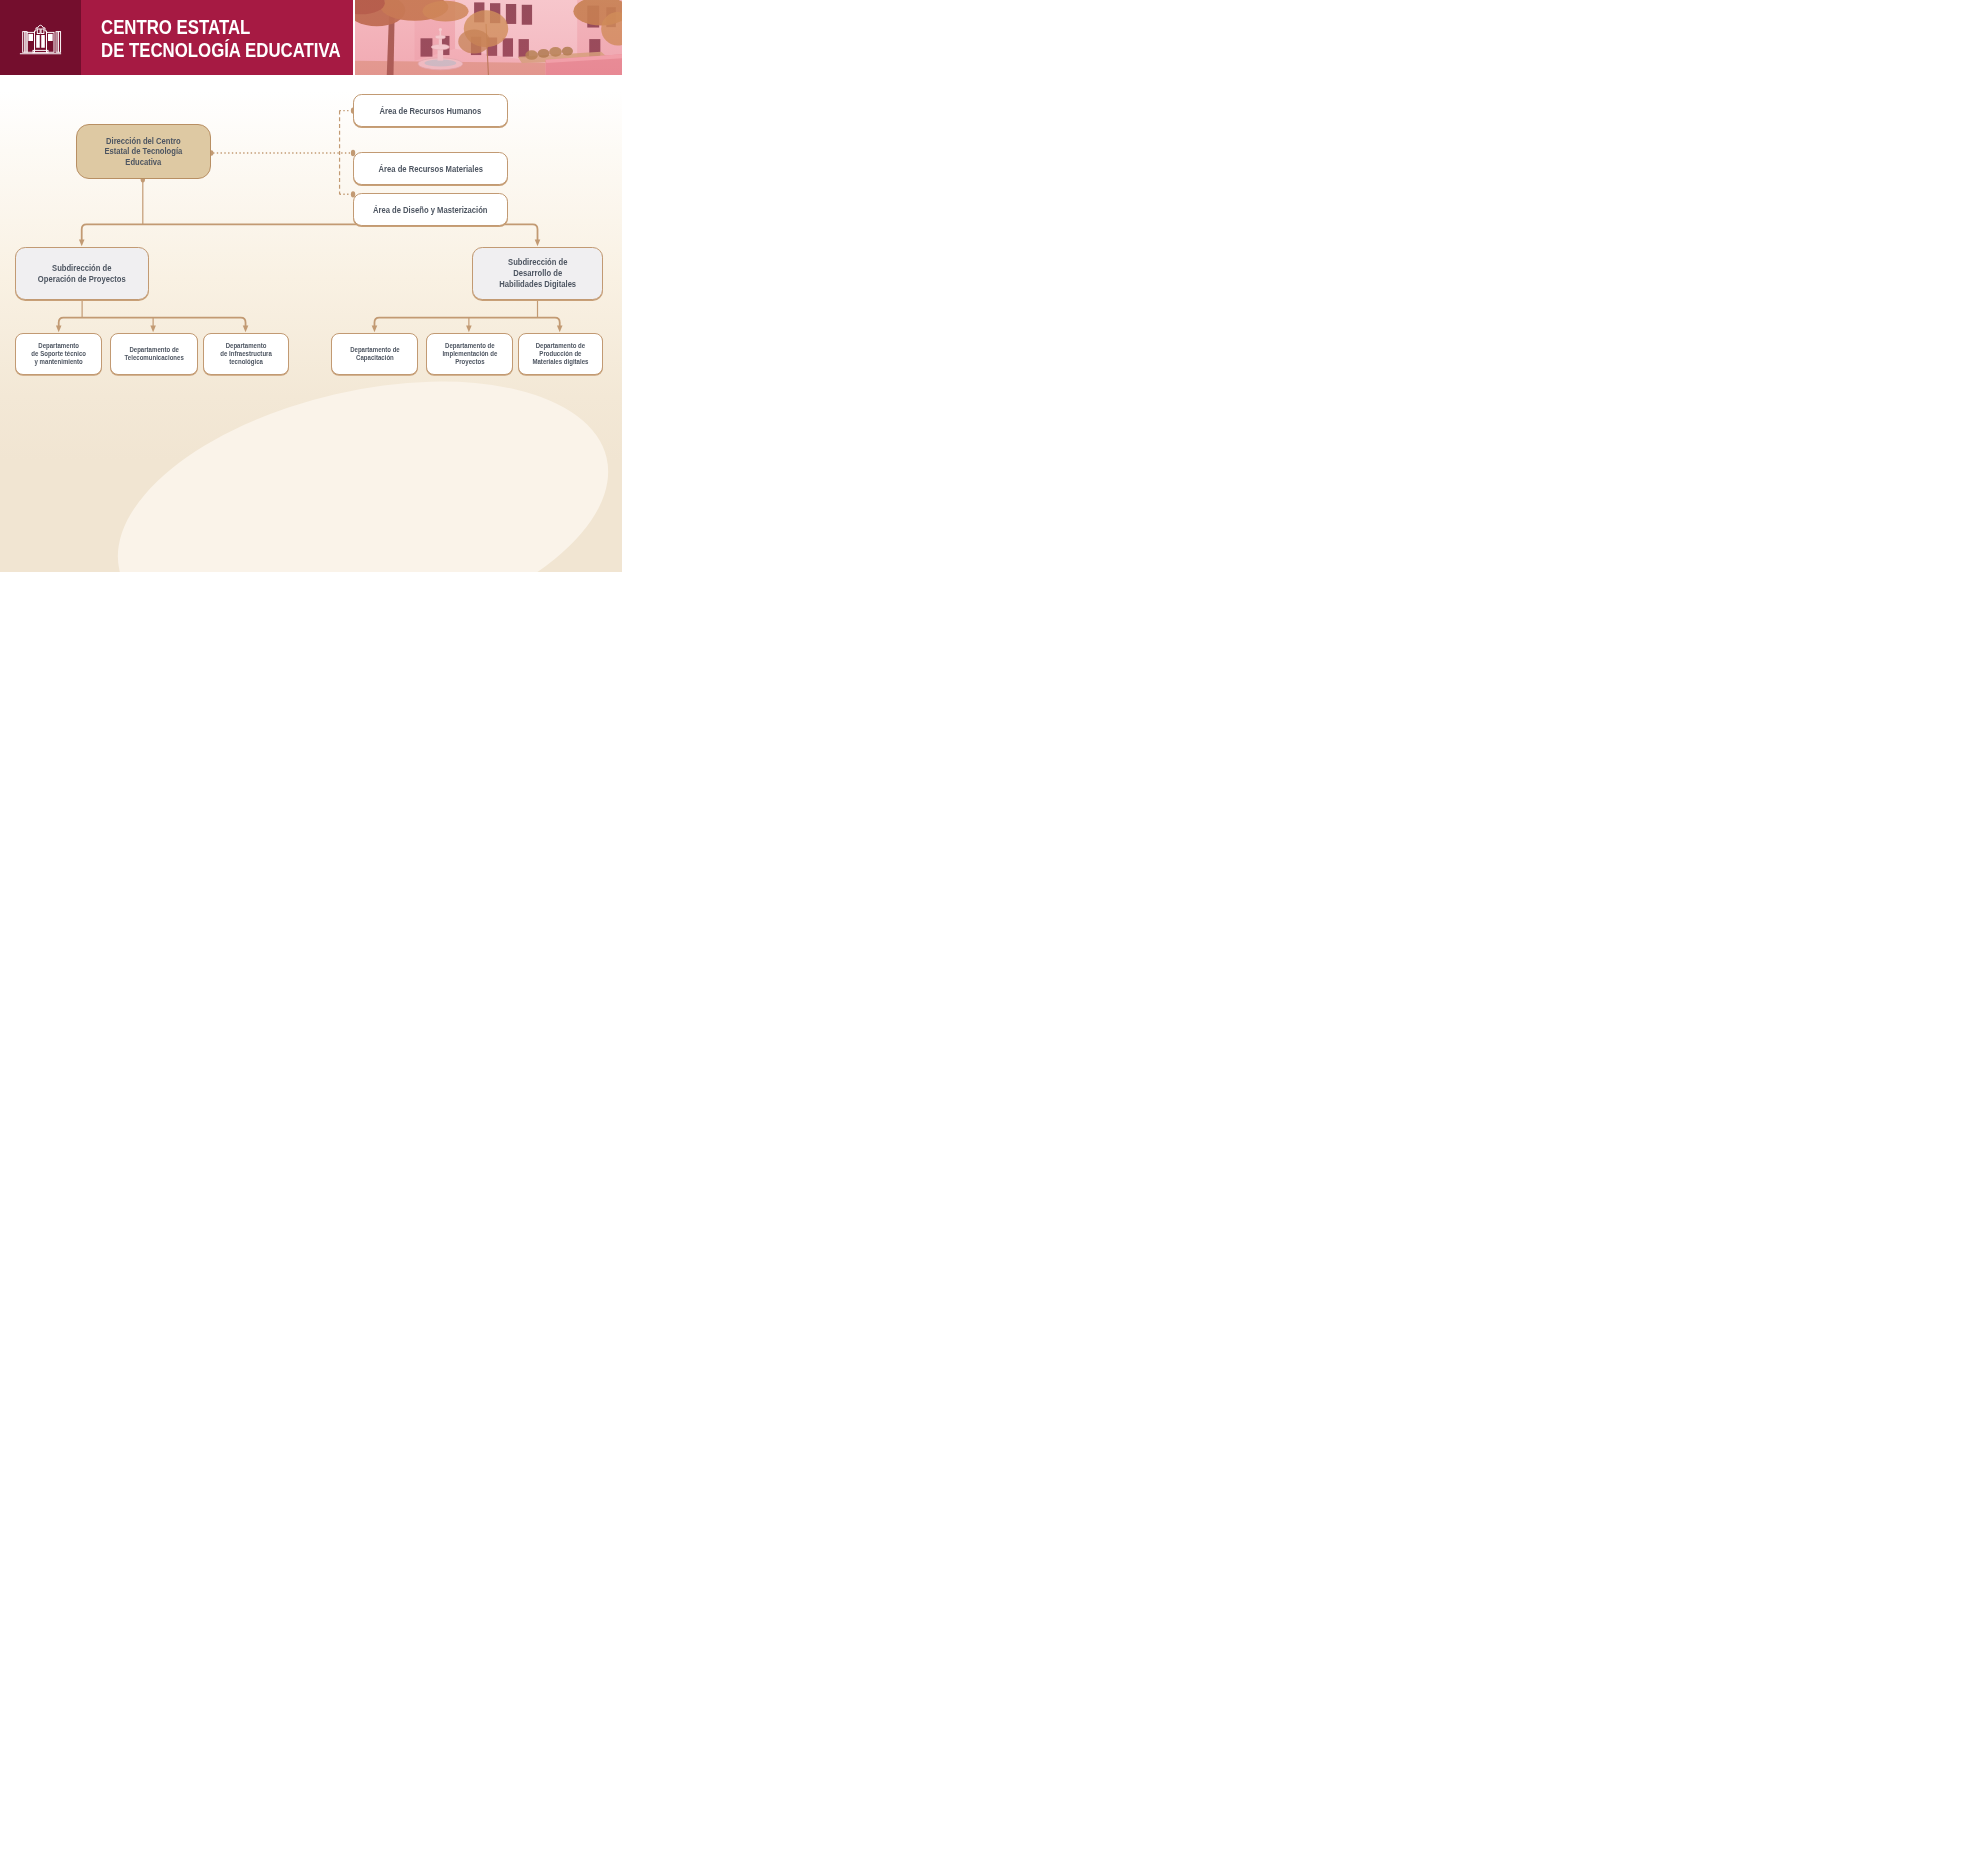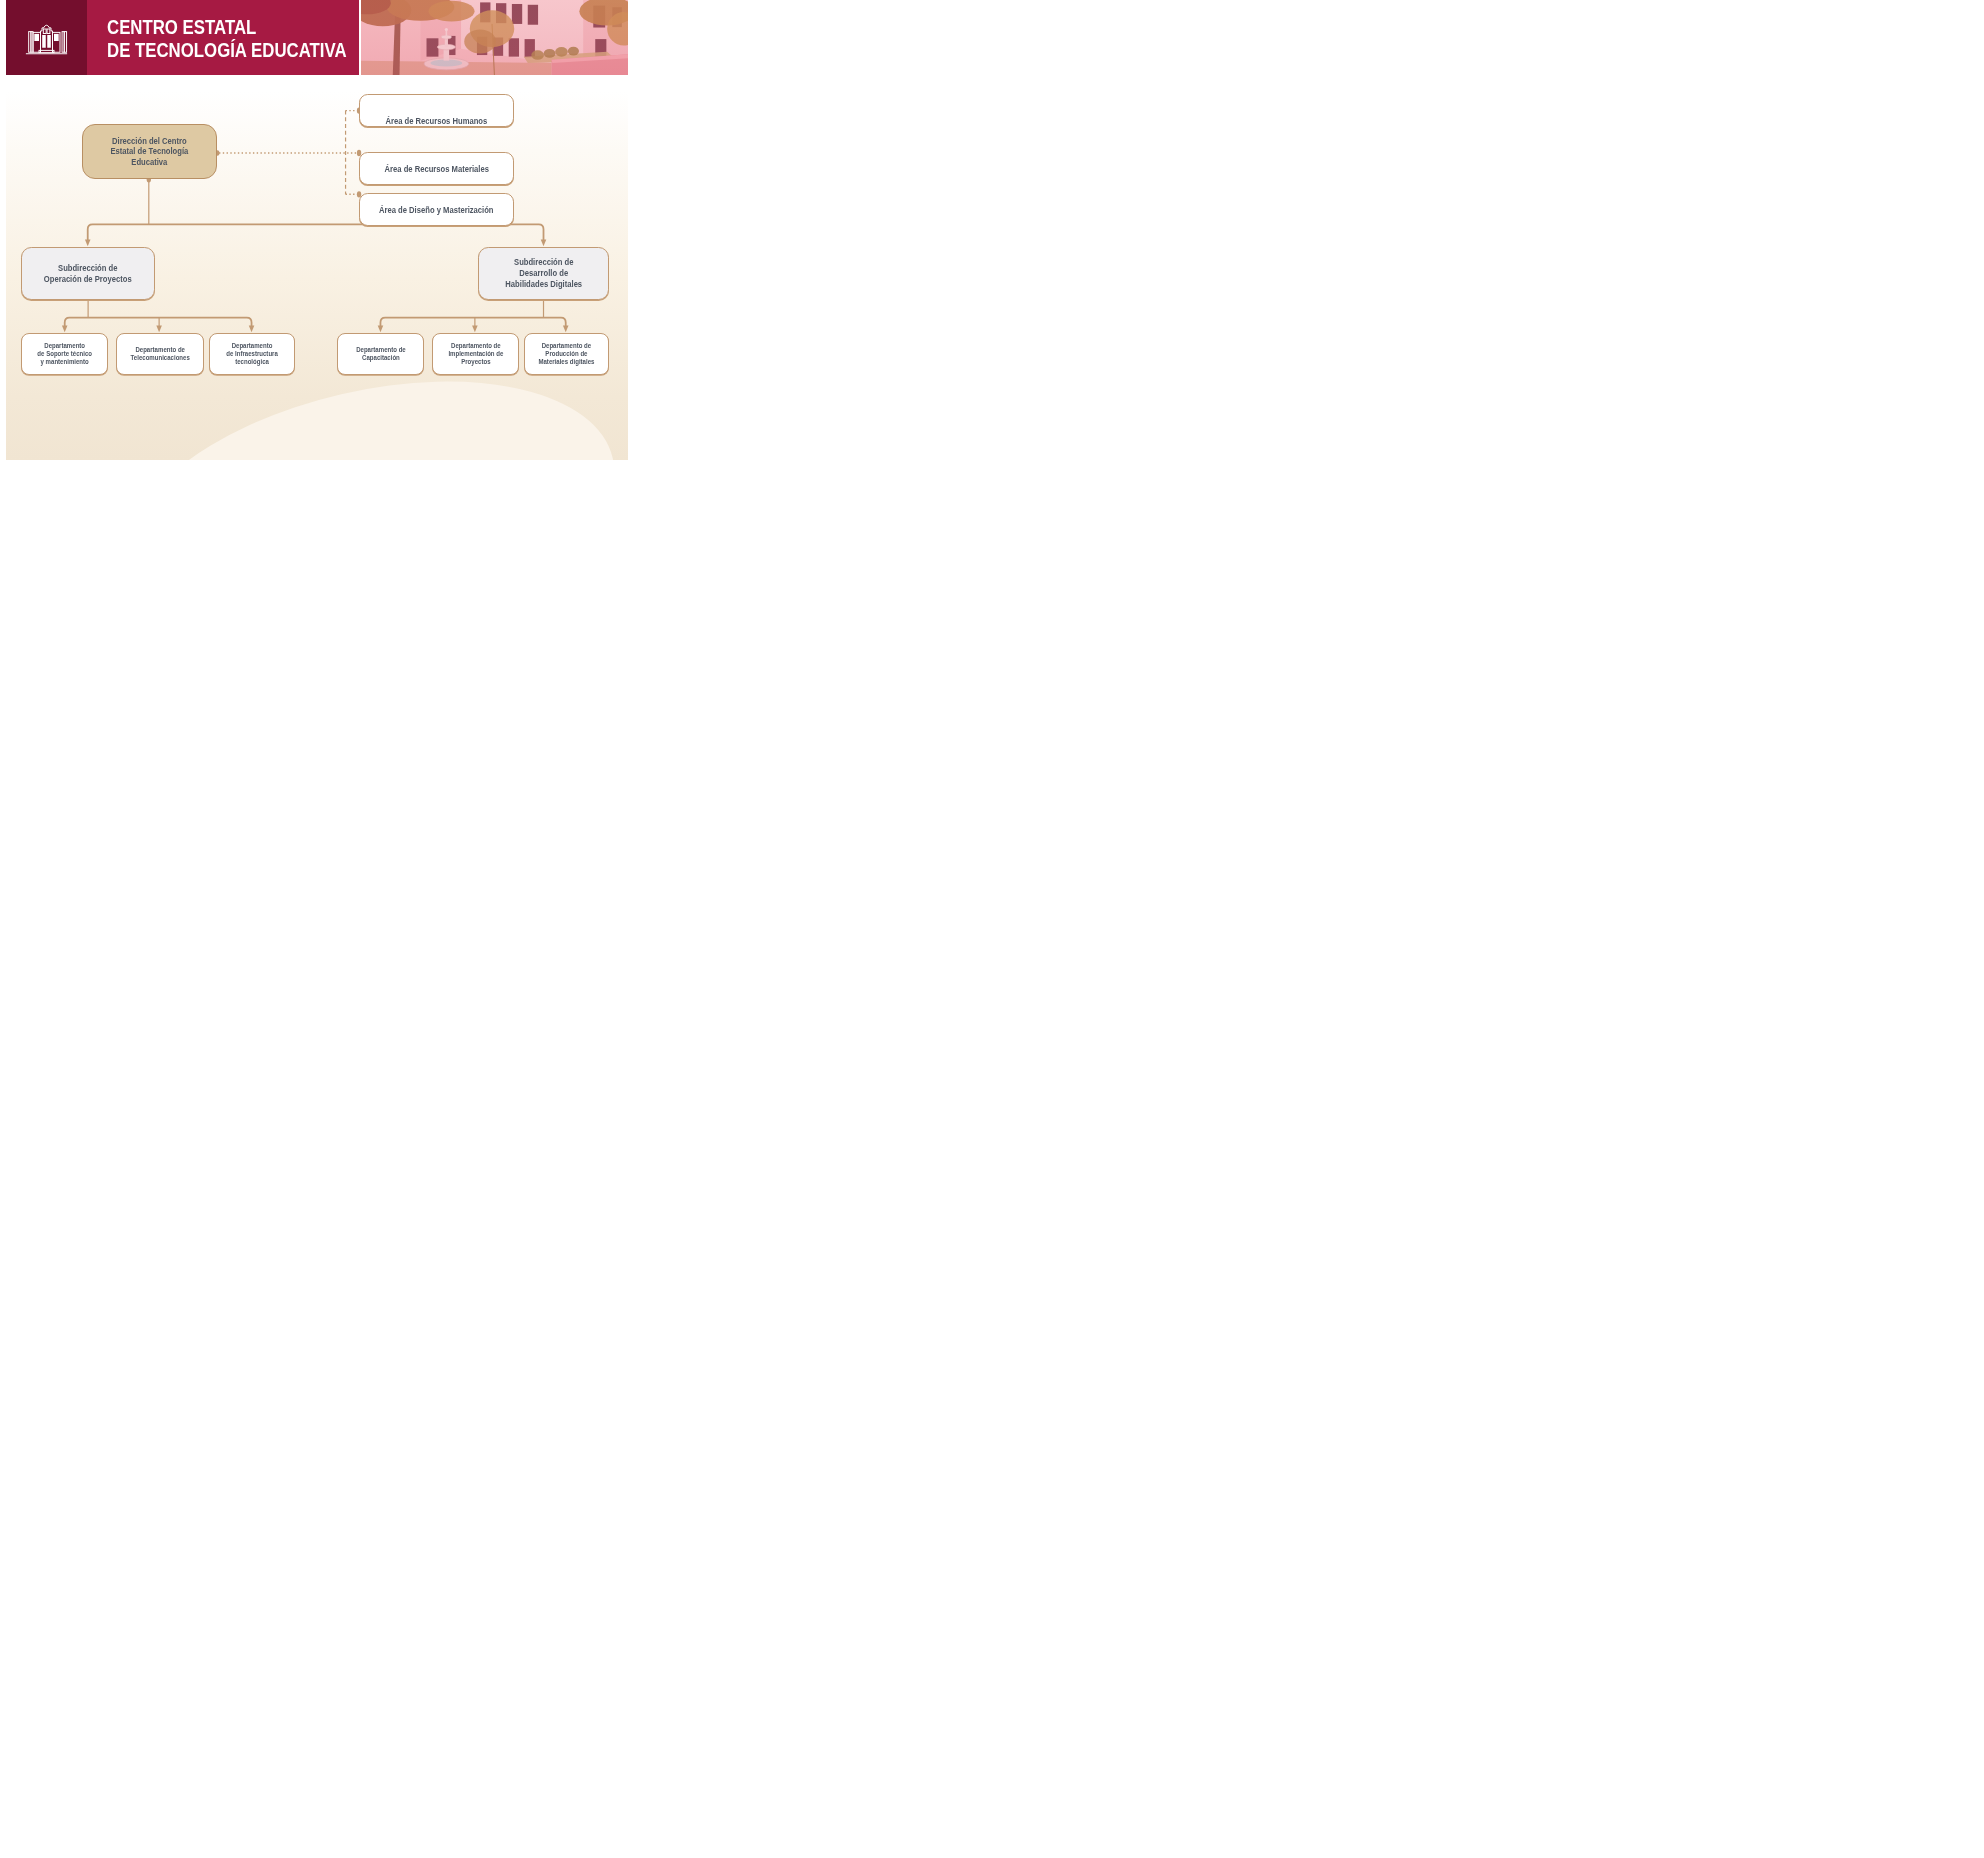--- a/index.html
+++ b/index.html
@@ -1,20 +1,19 @@
 <!DOCTYPE html>
 <html style="font-size:6.4px"><head>
 <meta charset="utf-8">
 <style>
   html,body{margin:0;padding:0;background:#ffffff;}
   .canvas{
-    position:relative;width:622px;height:460px;overflow:hidden;
+    position:relative;width:622px;height:572px;overflow:hidden;
     font-family:"Liberation Sans", sans-serif;
     background:linear-gradient(180deg,#ffffff 0px,#ffffff 91px,#fdfaf5 151px,#f9f1e3 278px,#f3e8d6 397px,#f1e5d2 460px);
-    margin-left:6px;
   }
   
   .swoosh{
     position:absolute;left:113px;top:391px;width:500px;height:246px;
     background:#faf3e9;border-radius:50%;transform:rotate(-13deg);
   }
   
   .header{position:absolute;left:0;top:0;width:622px;height:75px;background:#ffffff;}
   .header-maroon{position:absolute;left:0;top:0;width:81px;height:75px;background:#740e2d;}
   .header-crimson{position:absolute;left:81px;top:0;width:272px;height:75px;background:#a61a43;}
@@ -33,21 +32,21 @@
   .node .label{white-space:pre-line;transform:scaleX(0.92);transform-origin:center;}
   .direction{
     left:76px;top:124px;width:135px;height:55px;background:#dec9a3;
     border:1.4px solid #b88f63;border-radius:13px;font-size:8.3px;line-height:1.28;
   }
   .area{
     left:353px;width:155px;height:33px;background:#ffffff;
     border:1.2px solid #c29a73;border-radius:8.7px;font-size:8.3px;
     box-shadow:0 1px 0 #c8a077;
   }
-  .area1{top:94px;align-items:flex-end;} .area2{top:152px;text-align:center;} .area3{top:193px;}
+  .area1{top:94px;} .area2{top:152px;text-align:center;} .area3{top:193px;}
   .subdir{
     background:#f0eff1;border:1.2px solid #c29a73;border-radius:10.3px;
     font-size:8.3px;line-height:1.32;box-shadow:0 1px 0 #c8a077;
   }
   .subdir-left{left:15px;top:247px;width:134px;height:53px;}
   .subdir-right{left:472px;top:247px;width:131px;height:53px;}
   .dept{
     top:333px;height:42px;background:#ffffff;border:1px solid #c29a73;
     border-radius:8px;font-size:6.6px;line-height:1.22;box-shadow:0 0.8px 0 #c8a077;
   }

